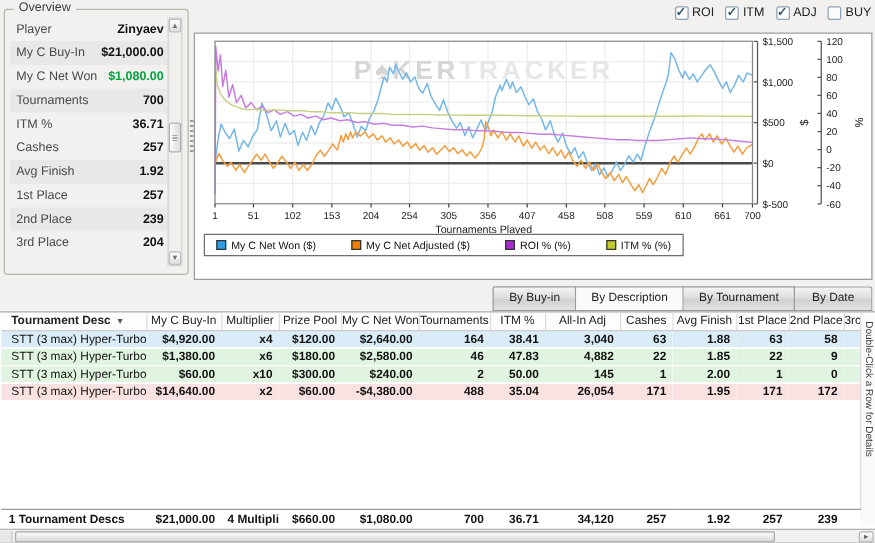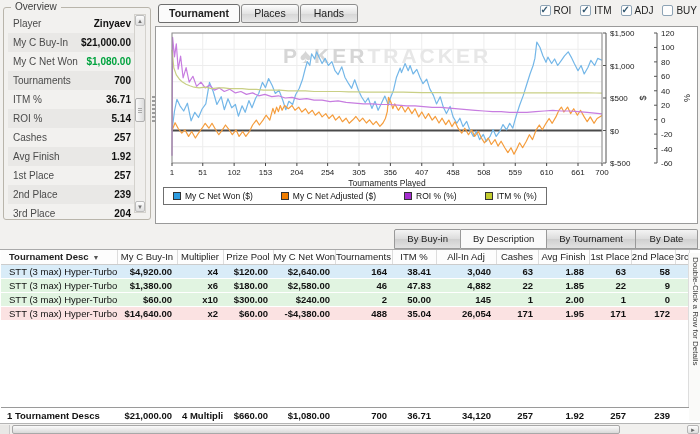--- a/index.html
+++ b/index.html
@@ -92,24 +92,20 @@
           <span class="val green">$1,080.00</span>
         </div>
         <div class="ov-row alt">
           <span class="lbl">Tournaments</span>
           <span class="val">700</span>
         </div>
         <div class="ov-row">
           <span class="lbl">ITM %</span>
           <span class="val">36.71</span>
         </div>
-        <div class="ov-row alt">
-          <span class="lbl">ROI %</span>
-          <span class="val">5.14</span>
-        </div>
         <div class="ov-row">
           <span class="lbl">Cashes</span>
           <span class="val">257</span>
         </div>
         <div class="ov-row alt">
           <span class="lbl">Avg Finish</span>
           <span class="val">1.92</span>
         </div>
         <div class="ov-row">
           <span class="lbl">1st Place</span>
@@ -125,25 +121,20 @@
         </div>
       </div>
     <div class="ov-scroll">
       <div class="sb-btn up">▲</div>
       <div class="sb-thumb"></div>
       <div class="sb-btn down">▼</div>
     </div>
   </div>
   <div class="splitter"></div>
 
-  <div class="top-tabs">
-      <div class="tab active">Tournament</div>
-      <div class="tab">Places</div>
-      <div class="tab">Hands</div>
-    </div>
   <div class="filters">
       <label class="filter">
         <span class="cb checked"></span>
         <span>ROI</span>
       </label>
       <label class="filter">
         <span class="cb checked"></span>
         <span>ITM</span>
       </label>
       <label class="filter">

